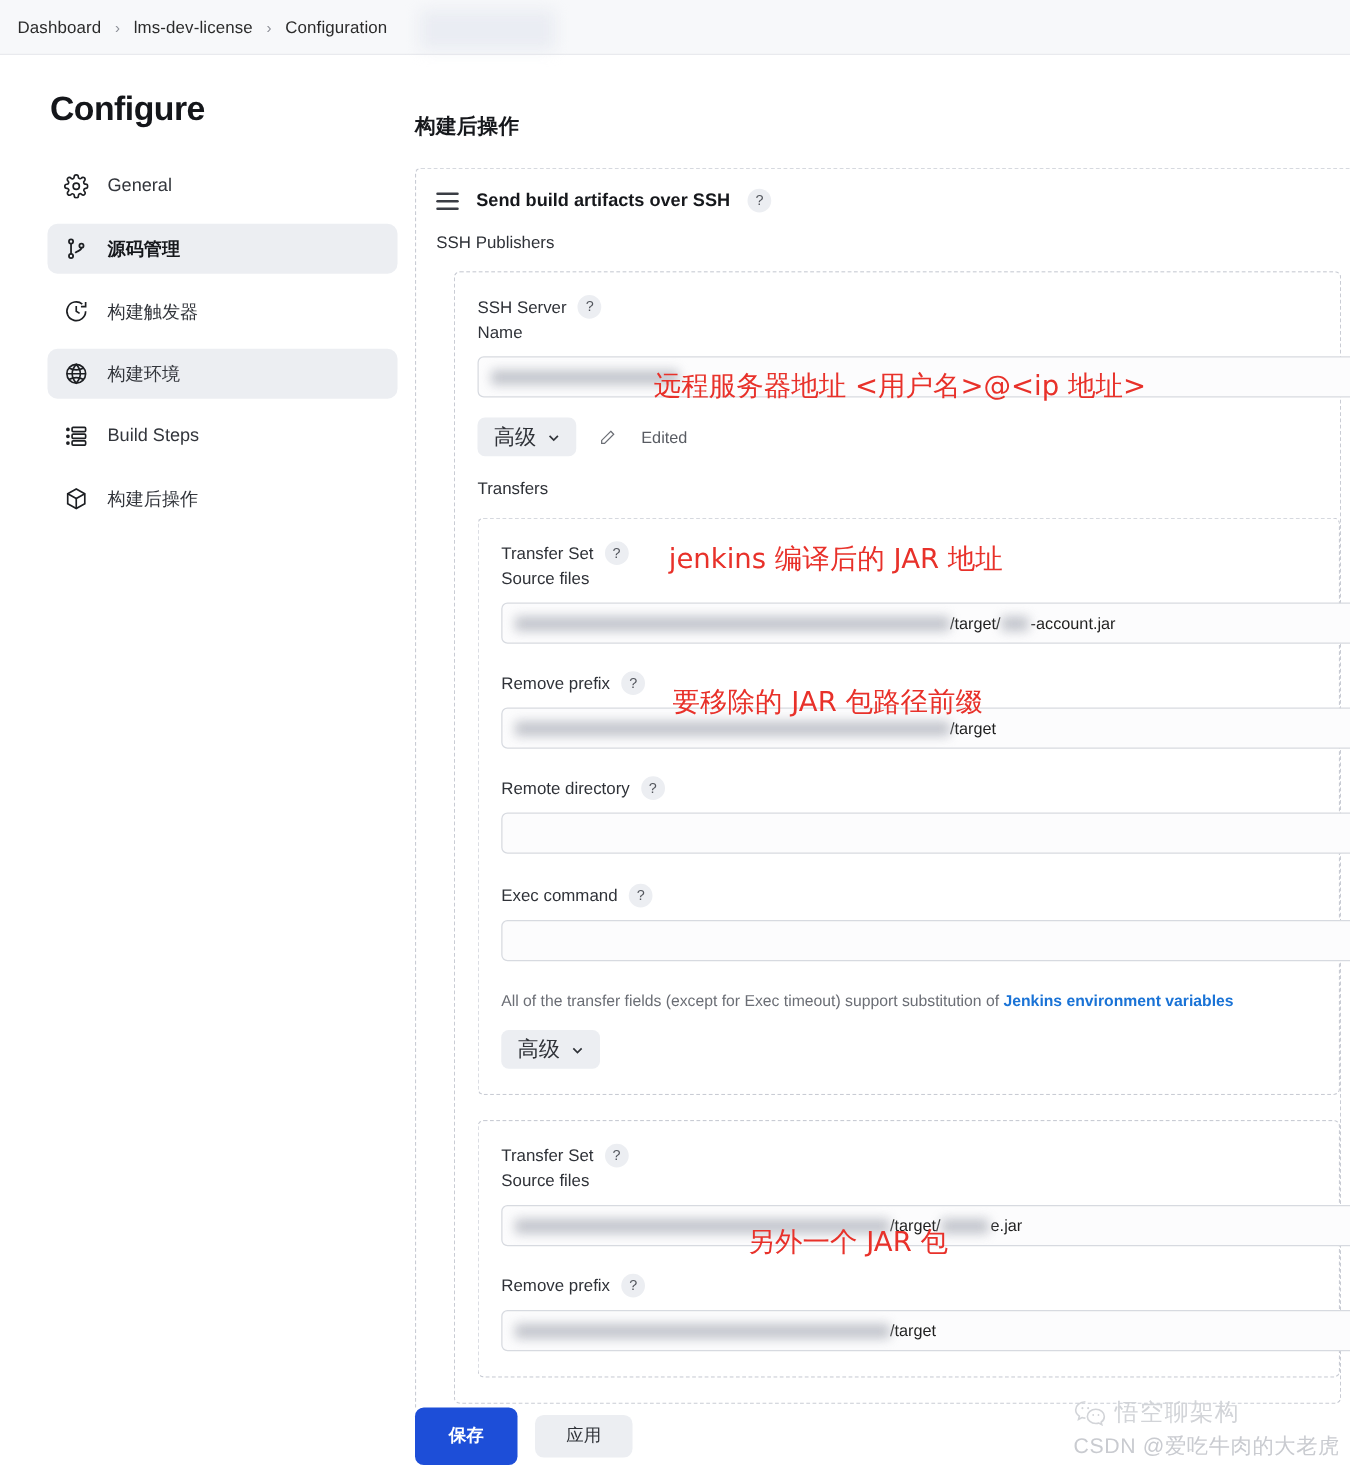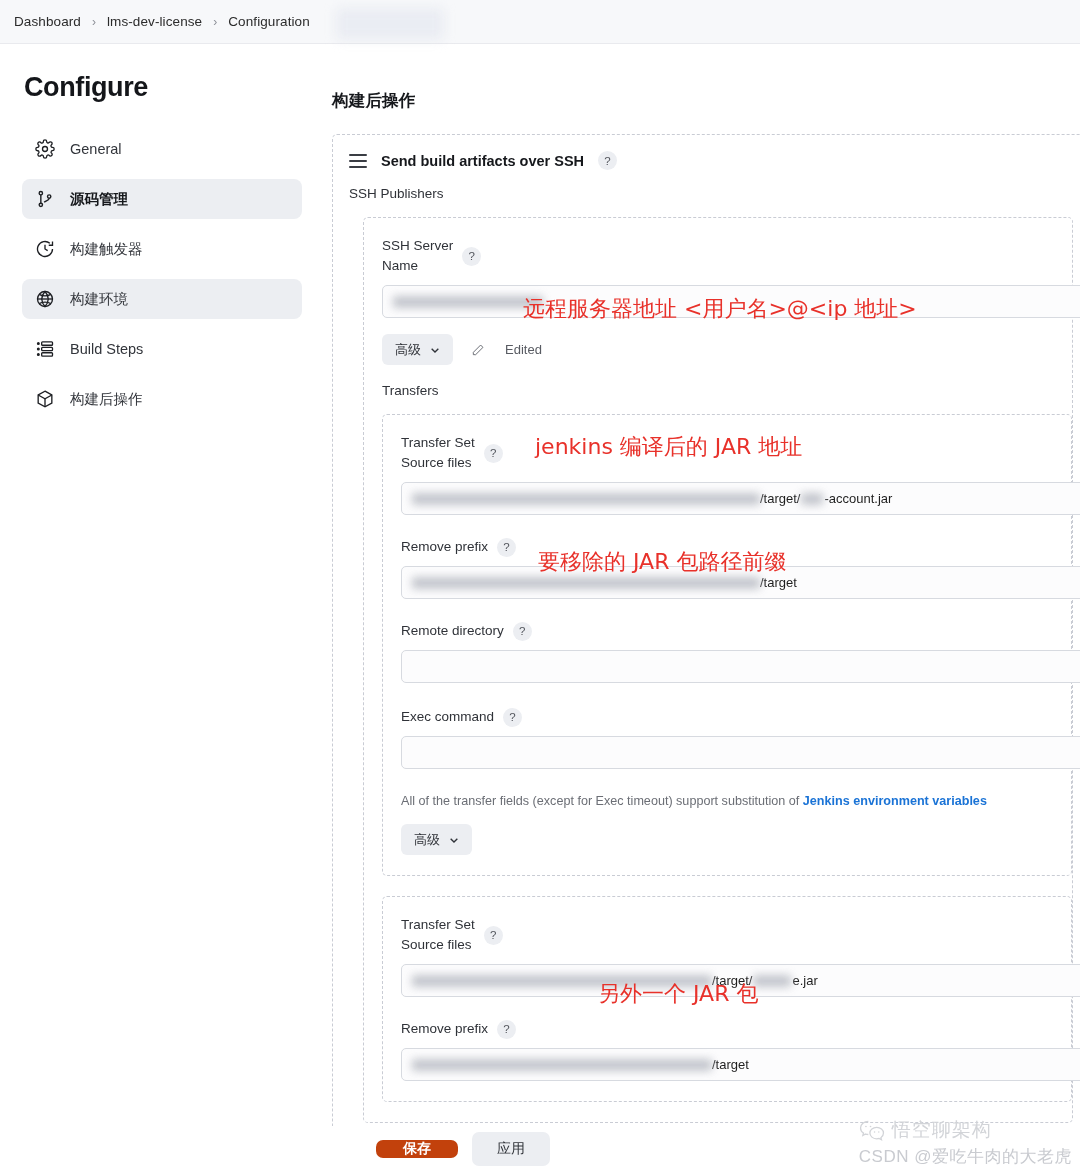--- a/index.html
+++ b/index.html
@@ -52,21 +52,21 @@
     width: 108px; height: 32px;
     background: rgba(216,220,232,.40);
     filter: blur(6px);
     border-radius: 3px;
     z-index: 6;
   }
 
   
   .sidebar {
     position: absolute;
-    top: 44px; left: 0;
+    top: 44px; left: 16px;
     width: 320px;
     height: 1128px;
     background: #ffffff;
     padding: 28px 18px 0 22px;
   }
   .page-title {
     font-size: 27px;
     font-weight: 700;
     letter-spacing: -.4px;
     color: #14161a;
@@ -166,21 +166,20 @@
     font-size: 13.5px;
     color: #2f3238;
     margin-bottom: 4px;
   }
 
   .field-label {
     font-size: 13.5px;
     color: #2f3238;
     line-height: 20px;
     display: flex;
-    align-items: center;
     gap: 9px;
   }
   .field-label .stack { display: block; }
 
   .txt-input {
     height: 33px;
     background: #fcfcfd;
     border: 1px solid #d7dae0;
     border-radius: 5px;
     margin-top: 9px;
@@ -210,21 +209,21 @@
   }
   .adv-btn {
     background: #eceef2;
     border: none;
     border-radius: 6px;
     height: 31px;
     padding: 4px 13px;
     display: inline-flex;
     align-items: center;
     gap: 9px;
-    font-size: 13px;
+    font-size: 17px;
     color: #2f3238;
     cursor: pointer;
     font-family: inherit;
   }
   .chev { width: 10px; height: 10px; display: block; }
   .edited {
     display: inline-flex;
     align-items: center;
     gap: 20px;
     font-size: 13px;
@@ -265,32 +264,31 @@
     left: 320px; bottom: 0;
     width: 760px; height: 46px;
     background: #ffffff;
     z-index: 30;
     display: flex;
     align-items: center;
     padding-left: 12px;
     gap: 14px;
   }
   .btn-save {
-    background: #c2410c;
+    background: #1d4ed8;
     color: #ffffff;
     border: none;
     border-radius: 7px;
-    height: 18px;
+    height: 46px;
     min-width: 82px;
     padding: 0 18px;
     font-size: 14px;
     font-weight: 700;
     cursor: pointer;
     font-family: inherit;
-    margin-left: 44px;
   }
   .btn-apply {
     background: #eceef2;
     color: #2f3238;
     border: none;
     border-radius: 7px;
     height: 34px;
     min-width: 78px;
     padding: 0 18px;
     font-size: 14px;

